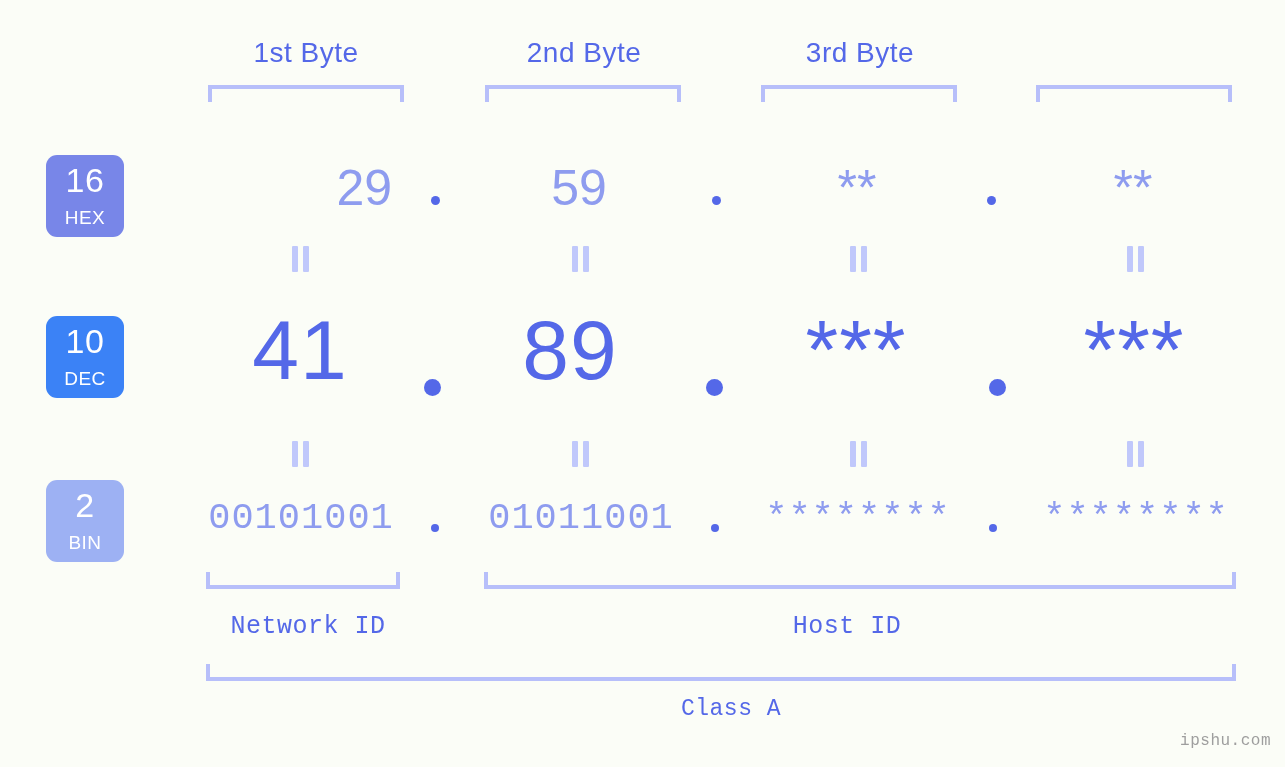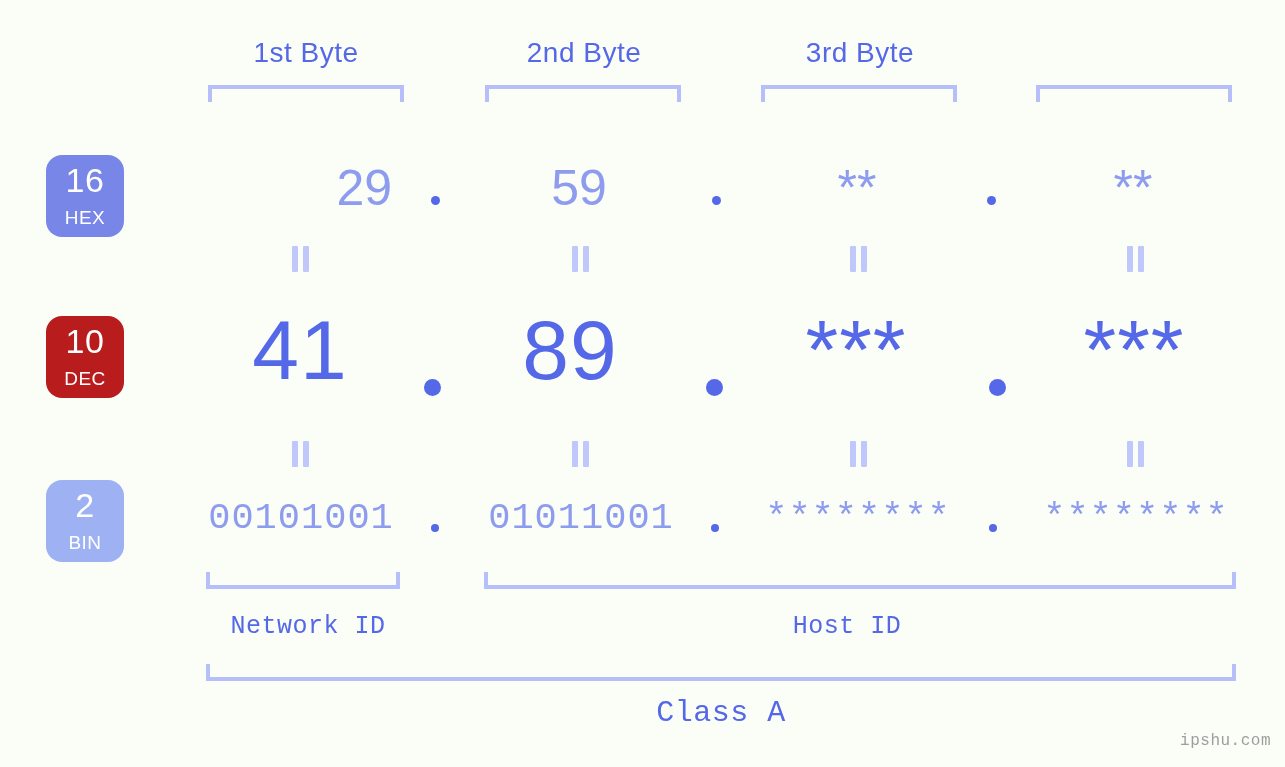--- a/index.html
+++ b/index.html
@@ -42,21 +42,21 @@
     border-left: 4px solid #b7bffa;
     border-right: 4px solid #b7bffa;
   }
 
   
   .badge {
     position: absolute;
     left: 46px;
     width: 78px;
     height: 82px;
-    border-radius: 16px;
+    border-radius: 11px;
     color: #ffffff;
     display: flex;
     flex-direction: column;
     align-items: center;
     justify-content: center;
     font-family: "Liberation Sans", sans-serif;
   }
   .badge .num {
     font-size: 34px;
     line-height: 34px;
@@ -64,21 +64,21 @@
     letter-spacing: 0.5px;
   }
   .badge .nm {
     font-size: 19px;
     line-height: 22px;
     font-weight: 400;
     letter-spacing: 0.5px;
     margin-top: 10px;
   }
   #badge-hex { top: 155px; background: #7886e8; }
-  #badge-dec { top: 316px; background: #b91c1c; }
+  #badge-dec { top: 316px; background: #3b82f6; }
   #badge-bin { top: 480px; background: #9db1f3; }
 
   
   .cell {
     position: absolute;
     text-align: center;
     white-space: nowrap;
   }
 
   
@@ -172,21 +172,21 @@
     position: absolute;
     text-align: center;
     font-size: 25px;
     color: #5468e8;
     font-family: "Liberation Mono", monospace;
     white-space: nowrap;
     letter-spacing: 0.5px;
   }
   #label-network { top: 612px; left: 206px; width: 204px; }
   #label-host    { top: 612px; left: 484px; width: 726px; }
-  #label-class   { top: 696px; left: 206px; width: 1030px; font-size: 30px; }
+  #label-class   { top: 696px; left: 216px; width: 1030px; font-size: 23px; }
 
   
   #watermark {
     position: absolute;
     right: 14px;
     bottom: 17px;
     font-size: 16px;
     color: #9e9e9e;
     font-family: "Liberation Mono", monospace;
     letter-spacing: 0.5px;

